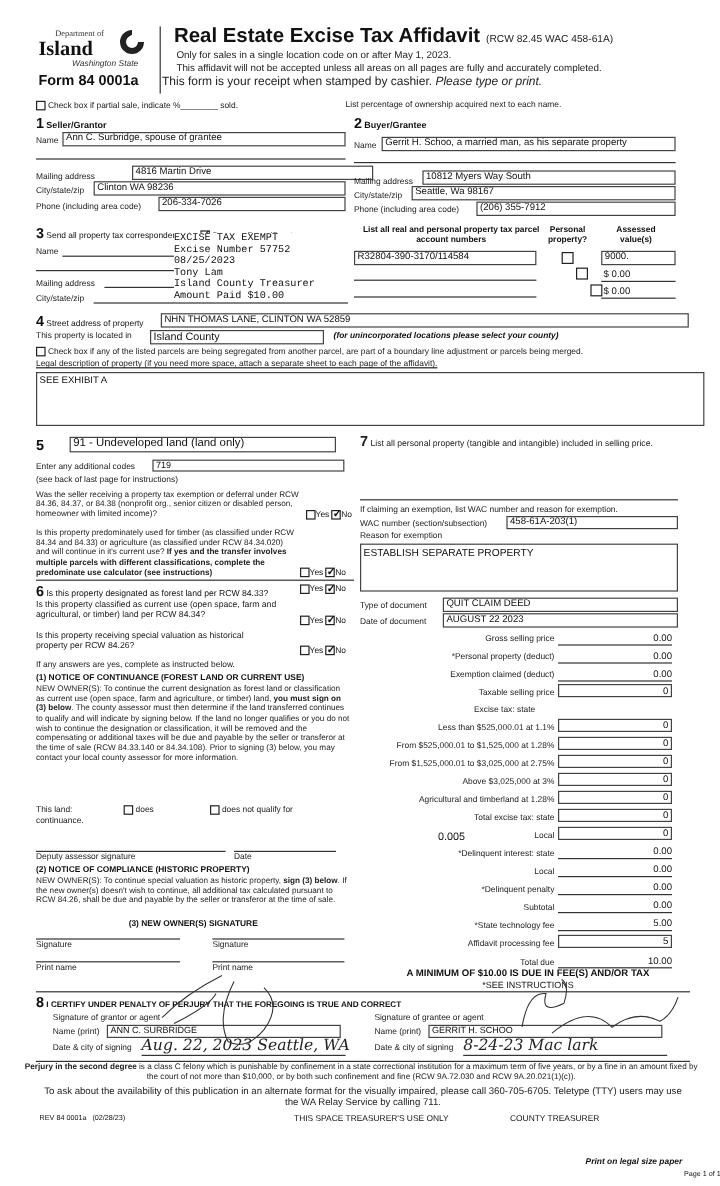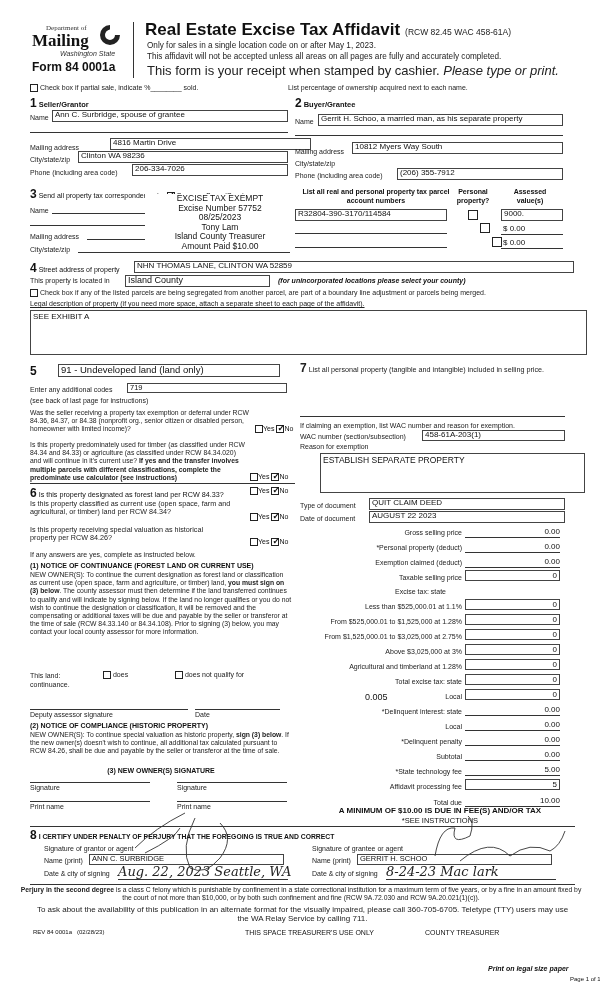--- a/index.html
+++ b/index.html
@@ -10,49 +10,49 @@
   .box { position: absolute; border: 1px solid #444; background: #fff; font-family: "Liberation Sans", sans-serif; font-size: 8px; padding: 0 2px; line-height: 1; white-space: nowrap; overflow: hidden; color: #111; }
   .uline { position: absolute; border-bottom: 1px solid #333; height: 1px; }
   .num { font-weight: bold; font-size: 12px; }
   .cb { display: inline-block; width: 8px; height: 8px; border: 1px solid #222; vertical-align: middle; position: relative; background: #fff; }
   .cb.checked::after { content: "✓"; position: absolute; left: 0; top: -3px; font-size: 9px; font-weight: bold; color: #111; }
   .cb.checked { background: #fff; }
   .rlabel { position: absolute; text-align: right; font-size: 7px; color: #222; white-space: nowrap; }
   .rval { position: absolute; text-align: right; font-size: 8px; border-bottom: 1px solid #333; height: 11px; line-height: 10px; }
   .rbox { position: absolute; border: 1px solid #444; text-align: right; font-size: 8px; height: 11px; line-height: 10px; padding-right: 2px; }
   .para { font-size: 6.8px; line-height: 8.2px; color: #222; }
-  .stamp { font-family: Liberation Sans, sans-serif; font-size: 8.5px; text-align: center; line-height: 9.5px; color: #111; }
+  .stamp { font-family: Liberation Mono, monospace; font-size: 8.5px; line-height: 9.5px; color: #111; }
   .hand { font-family: "DejaVu Serif", serif; font-style: italic; font-size: 13px; color: #222; }
   .sigline { position: absolute; border-top: 1px solid #333; }
   .yn { position: absolute; font-size: 7px; white-space: nowrap; }
 </style>
 </head>
 <body>
 
 <div class="abs" style="left:0;top:0;width:600px;height:95px;">
   <div class="abs" style="left:30px;top:24px;width:95px;height:52px;text-align:right;">
     <div class="abs" style="left:16px;top:0;font-family:'Liberation Serif',serif;font-size:7px;color:#333;">Department of</div>
-    <div class="abs" style="left:2px;top:7px;font-family:'Liberation Serif',serif;font-size:17px;font-weight:bold;color:#111;">Mailing</div>
+    <div class="abs" style="left:2px;top:7px;font-family:'Liberation Serif',serif;font-size:17px;font-weight:bold;color:#111;">Island</div>
     <div class="abs" style="left:68px;top:0px;width:24px;height:22px;">
       <svg width="24" height="22" viewBox="0 0 24 22">
           <path d="M12 1 A10 10 0 1 0 22 11 L17 11 A5 5 0 1 1 12 6 Z" fill="#222"></path>
           <path d="M8 8 Q14 2 20 6 Q15 5 11 11 Z" fill="#fff"></path>
         </svg>
     </div>
     <div class="abs" style="left:30px;top:26px;font-family:Liberation Sans, sans-serif;font-style:italic;font-size:7px;color:#333;">Washington State</div>
     <div class="abs" style="left:2px;top:36px;font-size:12px;font-weight:bold;color:#111;">Form 84 0001a</div>
   </div>
   <div class="abs" style="left:133px;top:22px;width:1px;height:56px;background:#333;"></div>
   <div class="abs" style="left:145px;top:20px;white-space:nowrap;">
     <span style="font-size:17px;font-weight:bold;color:#111;">Real Estate Excise Tax Affidavit</span>
     <span style="font-size:8.5px;color:#222;margin-left:3px;">(RCW 82.45 WAC 458-61A)</span>
   </div>
   <div class="abs" style="left:147px;top:41px;font-size:8.2px;color:#222;white-space:nowrap;">Only for sales in a single location code on or after May 1, 2023.</div>
   <div class="abs" style="left:147px;top:52px;font-size:8.2px;color:#222;white-space:nowrap;">This affidavit will not be accepted unless all areas on all pages are fully and accurately completed.</div>
-  <div class="abs" style="left:147px;top:63px;font-size:13px;color:#222;white-space:nowrap;">
+  <div class="abs" style="left:135px;top:63px;font-size:10px;color:#222;white-space:nowrap;">
     <span>This form is your receipt when stamped by cashier.</span>
     <i>Please type or print.</i>
   </div>
   <div class="abs lbl" style="left:30px;top:84px;">
     <span class="cb"></span>
     <span>Check box if partial sale, indicate %________ sold.</span>
   </div>
   <div class="abs lbl" style="left:288px;top:84px;">List percentage of ownership acquired next to each name.</div>
 </div>
 
@@ -76,20 +76,21 @@
   <div class="abs" style="left:0;top:0;white-space:nowrap;">
     <span class="num">2</span>
     <span style="font-weight:bold;font-size:7.5px;">Buyer/Grantee</span>
   </div>
   <div class="abs lbl" style="left:0;top:22px;">Name</div>
   <div class="box" style="left:23px;top:18px;width:245px;height:12px;">Gerrit H. Schoo, a married man, as his separate property</div>
   <div class="abs" style="left:0;top:39px;width:268px;height:1px;background:#333;"></div>
   <div class="abs lbl" style="left:0;top:52px;">Mailing address</div>
   <div class="box" style="left:57px;top:46px;width:211px;height:12px;">10812 Myers Way South</div>
   <div class="abs lbl" style="left:0;top:64px;">City/state/zip</div>
+  <div class="box" style="left:48px;top:59px;width:220px;height:12px;">Seattle, Wa  98167</div>
   <div class="abs lbl" style="left:0;top:76px;">Phone (including area code)</div>
   <div class="box" style="left:102px;top:72px;width:166px;height:12px;">(206) 355-7912</div>
 </div>
 
 <div class="abs" style="left:30px;top:187px;width:260px;height:70px;">
   <div class="abs" style="left:0;top:0;white-space:nowrap;font-size:7px;">
     <span class="num">3</span>
     <span>Send all property tax correspondence to:</span>
     <span class="cb checked"></span>
     <span>Same as Buyer/Grantee</span>
@@ -232,21 +233,21 @@
 <div class="abs" style="left:300px;top:362px;width:270px;height:148px;">
   <div class="abs para" style="left:0;top:2px;width:260px;font-size:7.2px;">
     <span class="num">7</span>
     <span>List all personal property (tangible and intangible) included in selling price.</span>
   </div>
   <div class="uline" style="left:0;top:54px;width:265px;"></div>
   <div class="abs lbl" style="left:0;top:60px;">If claiming an exemption, list WAC number and reason for exemption.</div>
   <div class="abs lbl" style="left:0;top:71px;">WAC number (section/subsection)</div>
   <div class="box" style="left:122px;top:68px;width:143px;height:11px;">458-61A-203(1)</div>
   <div class="abs lbl" style="left:0;top:81px;">Reason for exemption</div>
-  <div class="box" style="left:0;top:91px;width:265px;height:40px;padding-top:2px;font-size:8.5px;margin-left:20px;">ESTABLISH SEPARATE PROPERTY</div>
+  <div class="box" style="left:0;top:91px;width:265px;height:40px;padding-top:2px;font-size:8.5px;">ESTABLISH SEPARATE PROPERTY</div>
   <div class="abs lbl" style="left:0;top:140px;">Type of document</div>
   <div class="box" style="left:69px;top:136px;width:196px;height:12px;">QUIT CLAIM DEED</div>
 </div>
 
 <div class="abs lbl" style="left:300px;top:515px;">Date of document</div>
 <div class="box" style="left:369px;top:511px;width:196px;height:12px;">AUGUST 22 2023</div>
 
 <div class="abs" style="left:295px;top:525px;width:275px;height:280px;">
   <div class="rlabel" style="right:108px;top:4px;">Gross selling price</div>
   <div class="rval" style="left:170px;top:2px;width:95px;">0.00</div>

